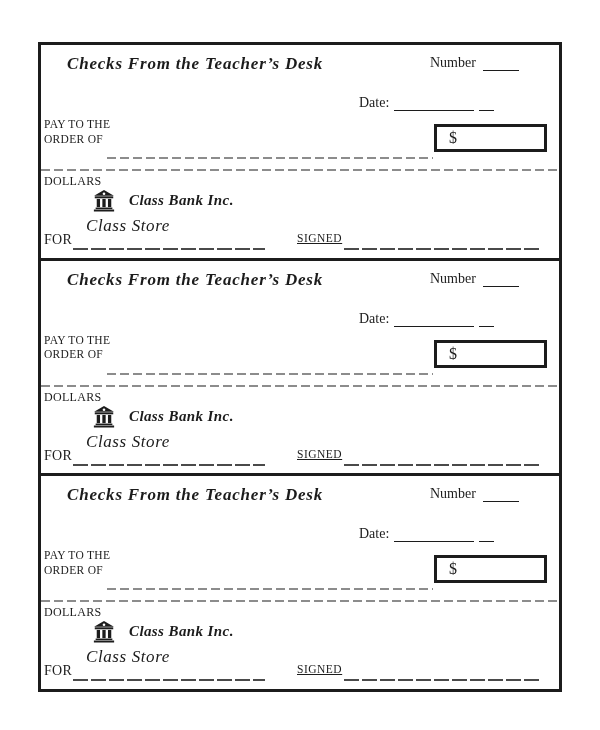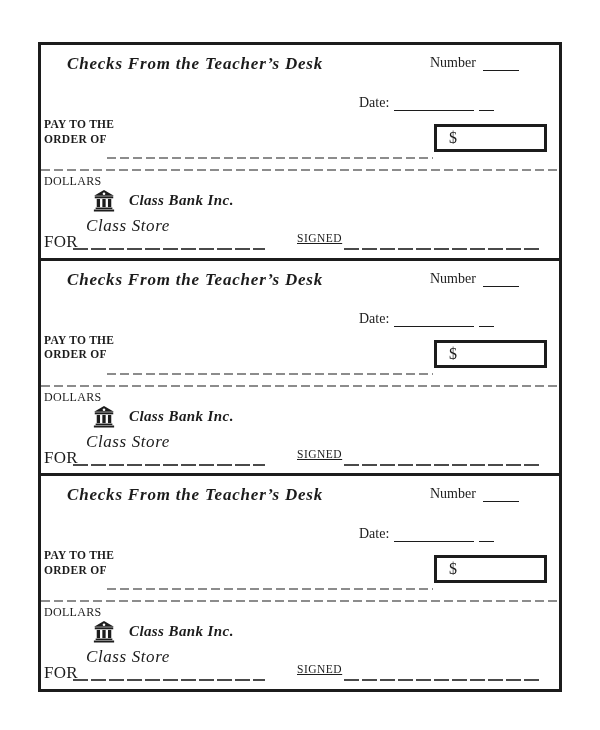--- a/index.html
+++ b/index.html
@@ -18,21 +18,21 @@
                 align-items:flex-end; gap:7px; font-size:14px; }
   .date-row   { position:absolute; left:318px; top:43px; display:flex;
                 align-items:flex-end; gap:5px; font-size:14px;margin-top:7px; }
 
   .ln { display:inline-block; height:12px; border-bottom:1.5px solid #1c1c1c; }
   .ln-number { width:36px; }
   .ln-date   { width:80px; }
   .ln-date-short { width:15px; }
 
   .payto { position:absolute; left:3px; top:72px; font-size:11.5px;
-           line-height:14.5px; letter-spacing:0.3px;font-weight:bold; }
+           line-height:14.5px; letter-spacing:0.3px; }
 
   .dash { position:absolute; height:2px;
           background:repeating-linear-gradient(90deg,#8c8c8c 0 9px,transparent 9px 13px); }
   .order-line { left:66px; top:112px; width:326px; }
   .full-line  { left:0;    top:124px; width:518px; }
 
   .dash-dark { position:absolute; height:2px;
           background:repeating-linear-gradient(90deg,#4a4a4a 0 15px,transparent 15px 18px); }
   .for-line    { left:32px;  top:213px; width:192px; }
   .signed-line { left:303px; top:213px; width:197px; }
@@ -42,21 +42,21 @@
                 border:3px solid #1c1c1c; display:flex; align-items:center; }
   .amount-box .dollar { font-size:16px; margin-left:12px; }
 
   .dollars { position:absolute; left:3px; top:129px; font-size:12px; letter-spacing:0.3px; }
 
   .bank-row { position:absolute; left:52px; top:144px; display:flex;
               align-items:center; gap:14px;text-align:center; }
   .bank-icon { width:22px; height:23px; display:block; }
   .bank-name { font-size:15px; font-weight:700; font-style:italic; letter-spacing:0.4px; }
 
-  .for-label    { position:absolute; left:3px;   top:187px; font-size:17px; letter-spacing:0.3px; }
+  .for-label    { position:absolute; left:3px;   top:187px; font-size:14px; letter-spacing:0.3px; }
   .for-value    { position:absolute; left:45px;  top:171px; font-size:17px; font-style:italic;
                   letter-spacing:0.6px; white-space:nowrap;text-align:center; }
   .signed-label { position:absolute; left:256px; top:187px; font-size:11.5px; letter-spacing:0.5px;text-decoration:underline; }
 </style>
 </head>
 <body>
 
 <div class="sheet">
 
   <section class="check">

